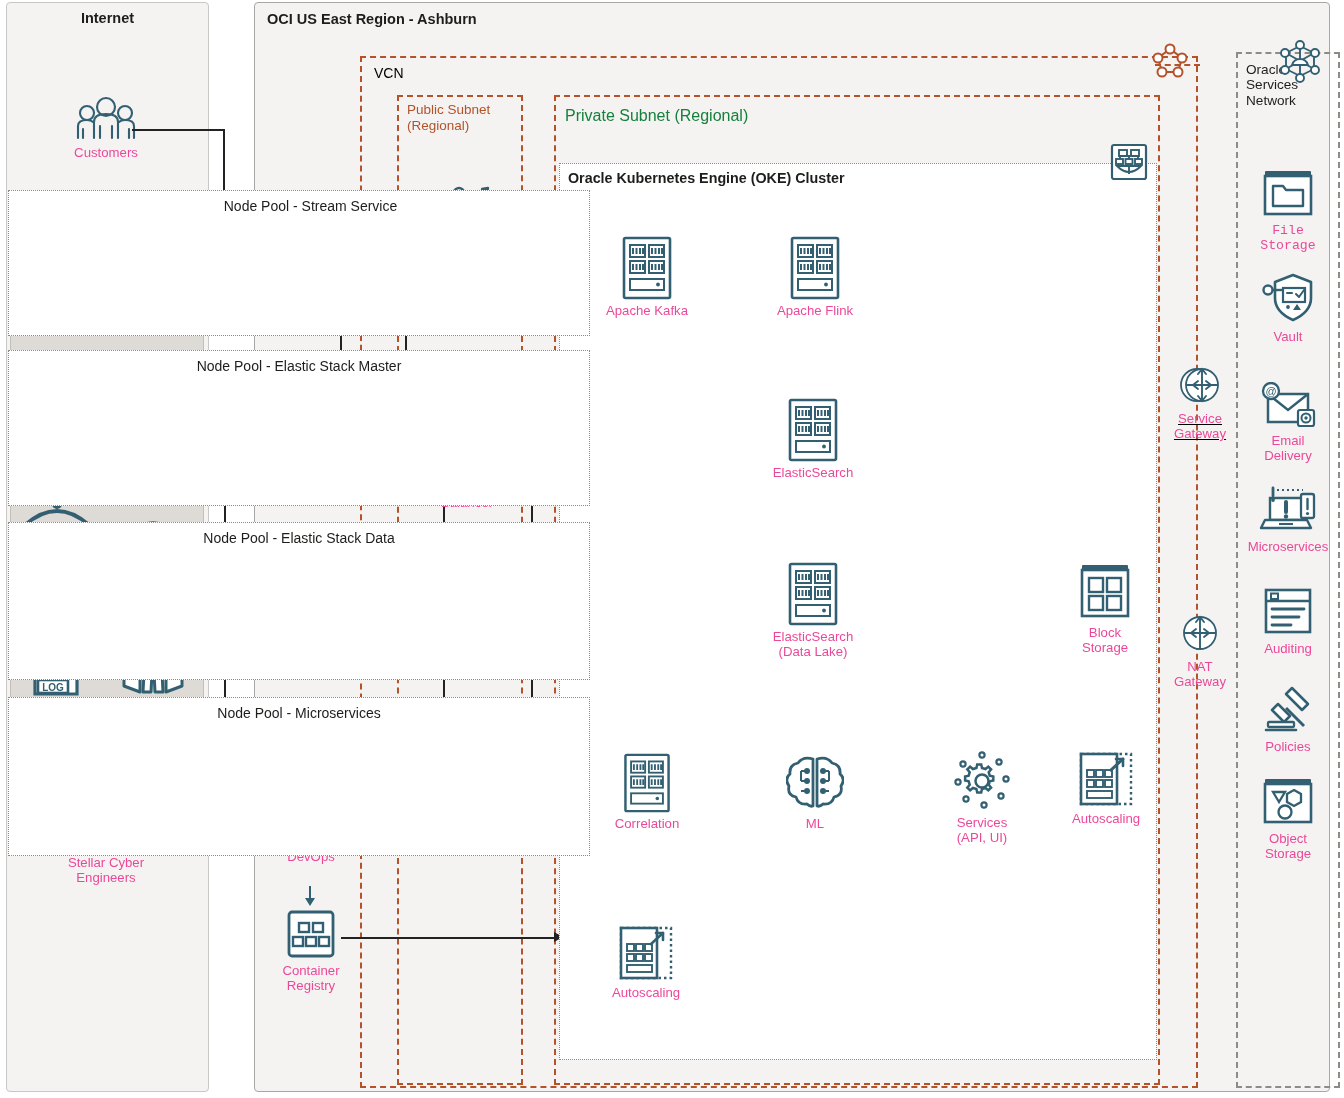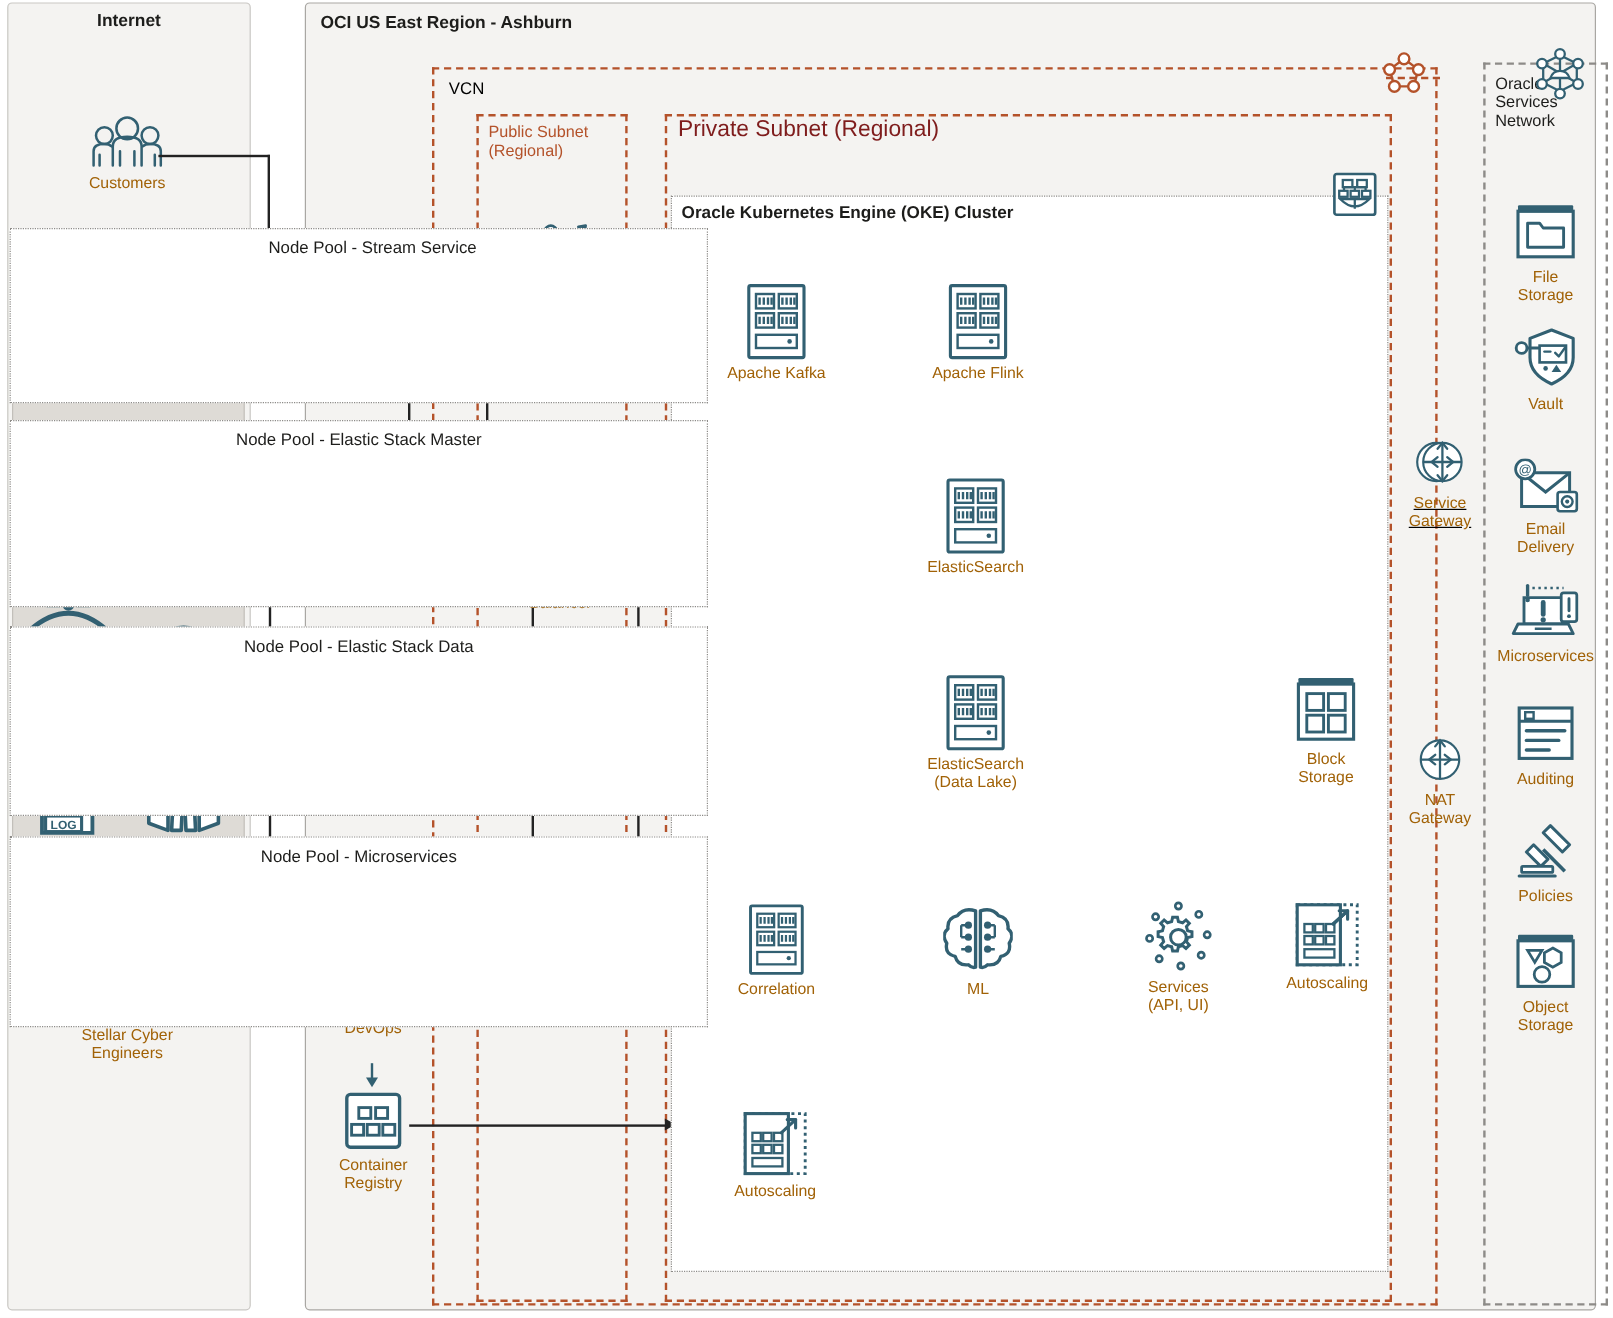--- a/index.html
+++ b/index.html
@@ -19,39 +19,39 @@
   .sensors-box{left:10px;top:195px;width:194px;height:553px;background:#dedbd6;
       border:1px solid #c2bfba;border-radius:5px;}
   .sensors-title{font-size:13.5px;color:#1d1d1b;text-align:center;}
 
   
   .vcn{left:360px;top:56px;width:838px;height:1032px;border:2.5px dashed #b4522a;}
   .vcn-label{position:absolute;left:12px;top:7px;font-size:14px;color:#000000;font-weight:normal;}
   .pubsub{left:397px;top:95px;width:126px;height:990px;border:2px dashed #b4522a;}
   .pubsub-label{position:absolute;left:8px;top:5px;font-size:13.5px;color:#b4522a;line-height:1.18;}
   .privsub{left:554px;top:95px;width:606px;height:990px;border:2px dashed #b4522a;}
-  .privsub-label{position:absolute;left:9px;top:0;font-size:19px;color:#7f1d1d;}
+  .privsub-label{position:absolute;left:9px;top:10px;font-size:16px;color:#15803d;}
 
   
   .ad{width:149px;background:#e0ddd8;border:1px solid #c2bfba;border-radius:5px;top:8px;height:1078px;}
   .ad-label{font-size:13.2px;color:#1d1d1b;text-align:center;line-height:1.16;padding-top:10px;}
 
   
   .oke{left:559px;top:163px;width:598px;height:897px;background:#ffffff;border:1px dotted #8d8b88;}
   .oke-title{position:absolute;left:8px;top:6px;font-size:14.3px;font-weight:bold;color:#1d1d1b;}
   .nodepool{left:8px;width:582px;background:#ffffff;border:1px dotted #8d8b88;}
   .np-title{font-size:14px;color:#1d1d1b;text-align:center;padding-top:7px;}
 
   
   .osn{left:1236px;top:52px;width:104px;height:1036px;border:2px dashed #8d8b88;}
   .osn-label{position:absolute;left:8px;top:8px;font-size:13.6px;color:#1d1d1b;line-height:1.14;}
 
   
   .node{display:flex;flex-direction:column;align-items:center;}
-  .node .lbl{font-size:13.2px;color:#a16207;text-align:center;line-height:1.14;margin-top:3px;white-space:pre-line;}
+  .node .lbl{font-size:13.2px;color:#ec4899;text-align:center;line-height:1.14;margin-top:3px;white-space:pre-line;}
   svg{display:block;}
   .ico{stroke:#326072;fill:none;stroke-width:2.1;stroke-linecap:round;stroke-linejoin:round;}
   .icof{fill:#326072;stroke:none;}
   .icow{fill:#ffffff;stroke:#326072;stroke-width:2.1;}
 
   
   .ln{position:absolute;background:#222222;}
   .lnh{height:2px;}
   .lnv{width:2px;}
   .arrow{position:absolute;width:0;height:0;border-top:5.5px solid transparent;
@@ -771,21 +771,21 @@
           <circle cx="9" cy="15" r="4" fill="#fff"></circle>
         <circle cx="39" cy="15" r="4" fill="#fff"></circle>
           <circle cx="9" cy="32" r="4" fill="#fff"></circle>
         <circle cx="39" cy="32" r="4" fill="#fff"></circle>
           <circle cx="24" cy="40" r="4" fill="#fff"></circle>
         <path d="M16 27 q2-6 8-6 q6 0 8 6 Z" fill="#fff"></path>
       </g>
     </svg>
   </div>
 
-  <div class="abs node" style="left:1248px;top:168px;width:80px;">
+  <div class="abs node" style="left:1248px;top:168px;width:80px;font-family:Liberation Mono, monospace;">
     <div>
       <svg width="54" height="52" viewBox="0 0 54 52">
         <rect x="4" y="8" width="46" height="38" fill="#fff" stroke="#326072" stroke-width="2.6"></rect>
         <rect x="4" y="3" width="46" height="6" rx="1" class="icof"></rect>
         <path d="M12 18 H22 L25 22 H42 V38 H12 Z" fill="none" stroke="#326072" stroke-width="2.4" stroke-linejoin="round"></path>
       </svg>
     </div>
     <div class="lbl">File
 Storage</div>
   </div>

